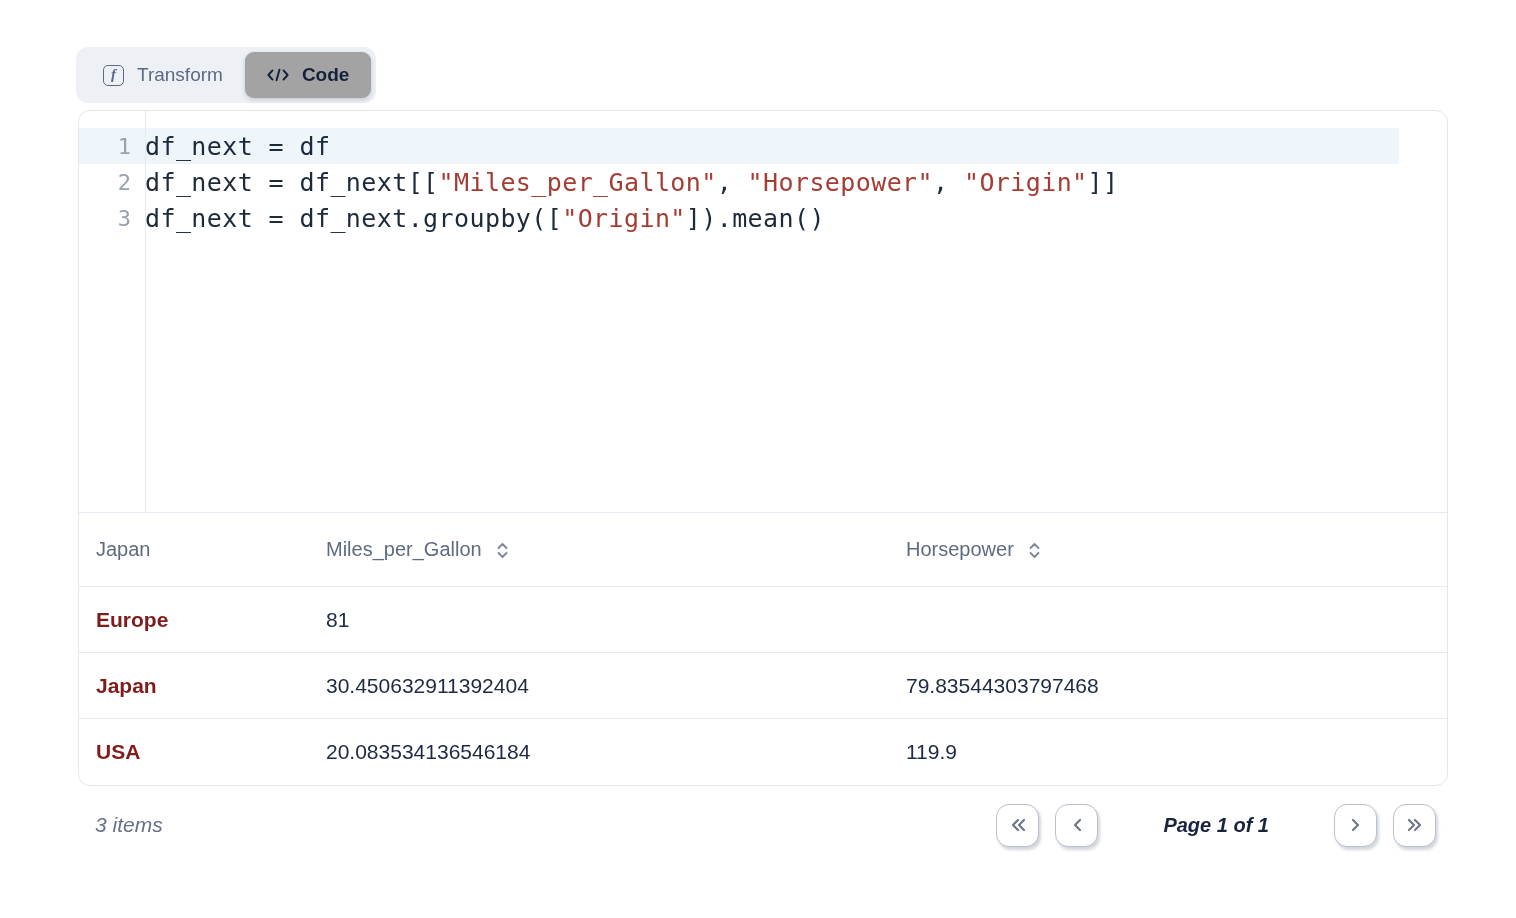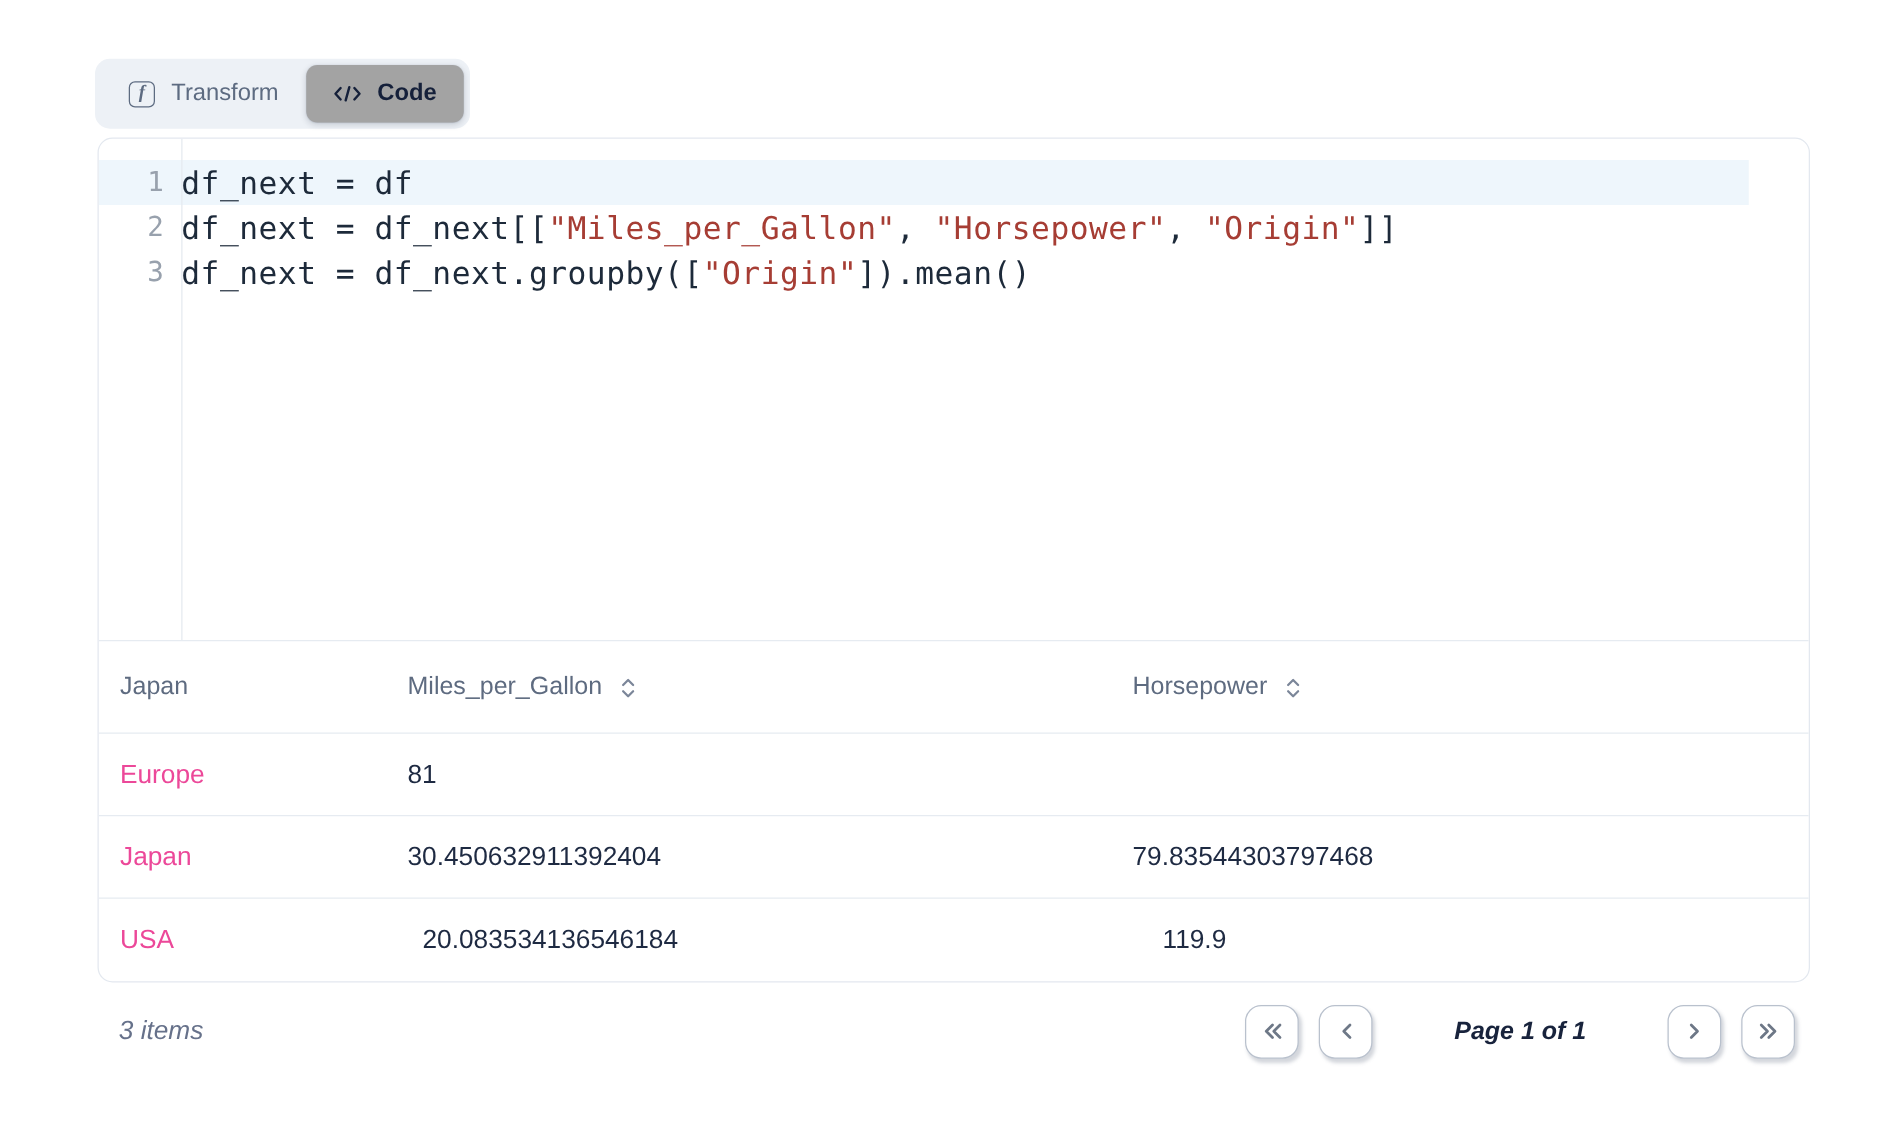--- a/index.html
+++ b/index.html
@@ -103,24 +103,24 @@
     border-bottom: 1px solid #e6ebf1;
     color: #5e6b80;
     font-size: 20px;
   }
   .trow.tbody {
     height: 66px;
     border-bottom: 1px solid #e6ebf1;
     font-size: 21px;
     color: #1e2a42;
   }
-  .trow.tbody:last-child { border-bottom: none; gap: 12px; }
+  .trow.tbody:last-child { border-bottom: none; }
   .tcell { padding-left: 17px; display: flex; align-items: center; gap: 14px; }
   .tcell.c2, .tcell.c3 { padding-left: 0; }
-  .cell-origin { font-weight: 400; color: #ec4899; }
+  .cell-origin { font-weight: 700; color: #7f1d1d; }
   .sort-icon { display: inline-flex; margin-top: 2px; }
   .sort-icon svg { stroke: #7b8699; }
   .thead .tcell { cursor: default; }
   .thead .sortable { cursor: pointer; }
 
   
   .footerbar {
     position: absolute; left: 78px; top: 801px;
     width: 1358px; height: 48px;
     display: flex; align-items: center; justify-content: space-between; font-style: italic;

